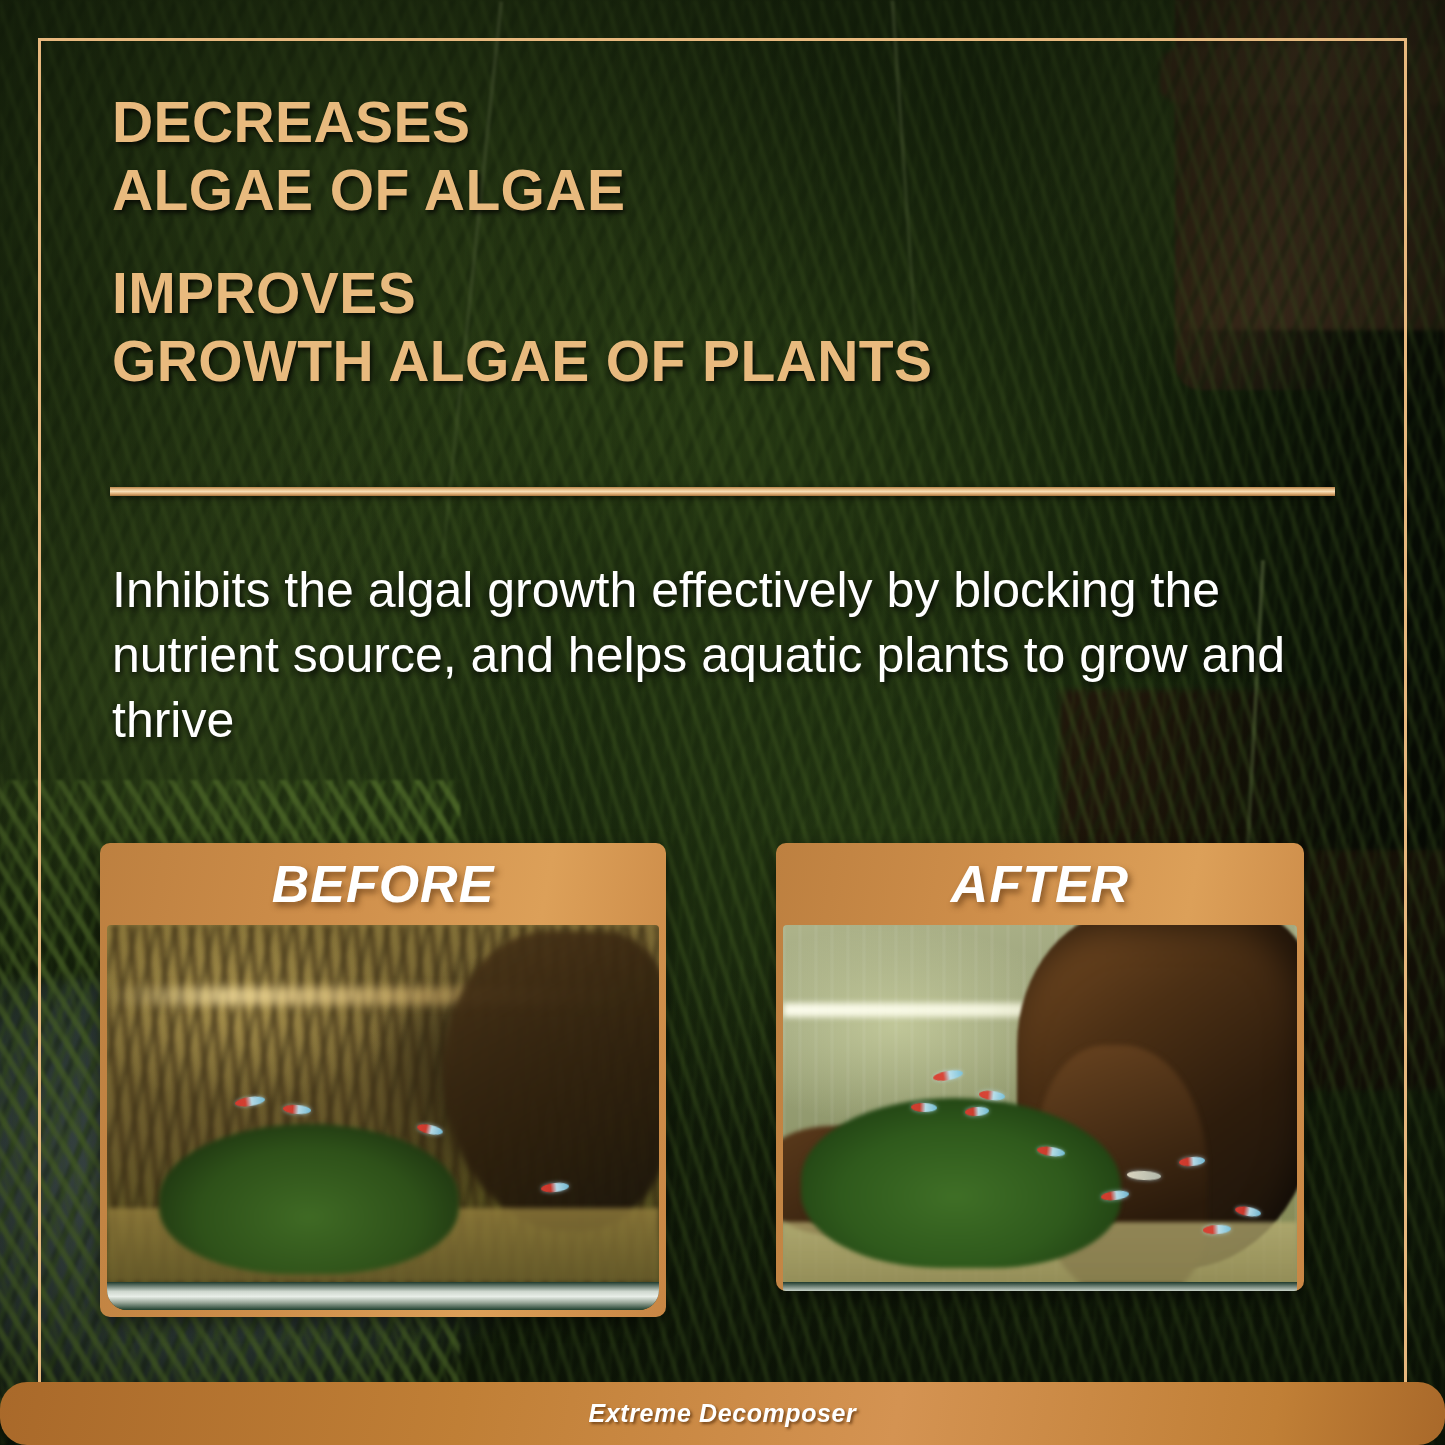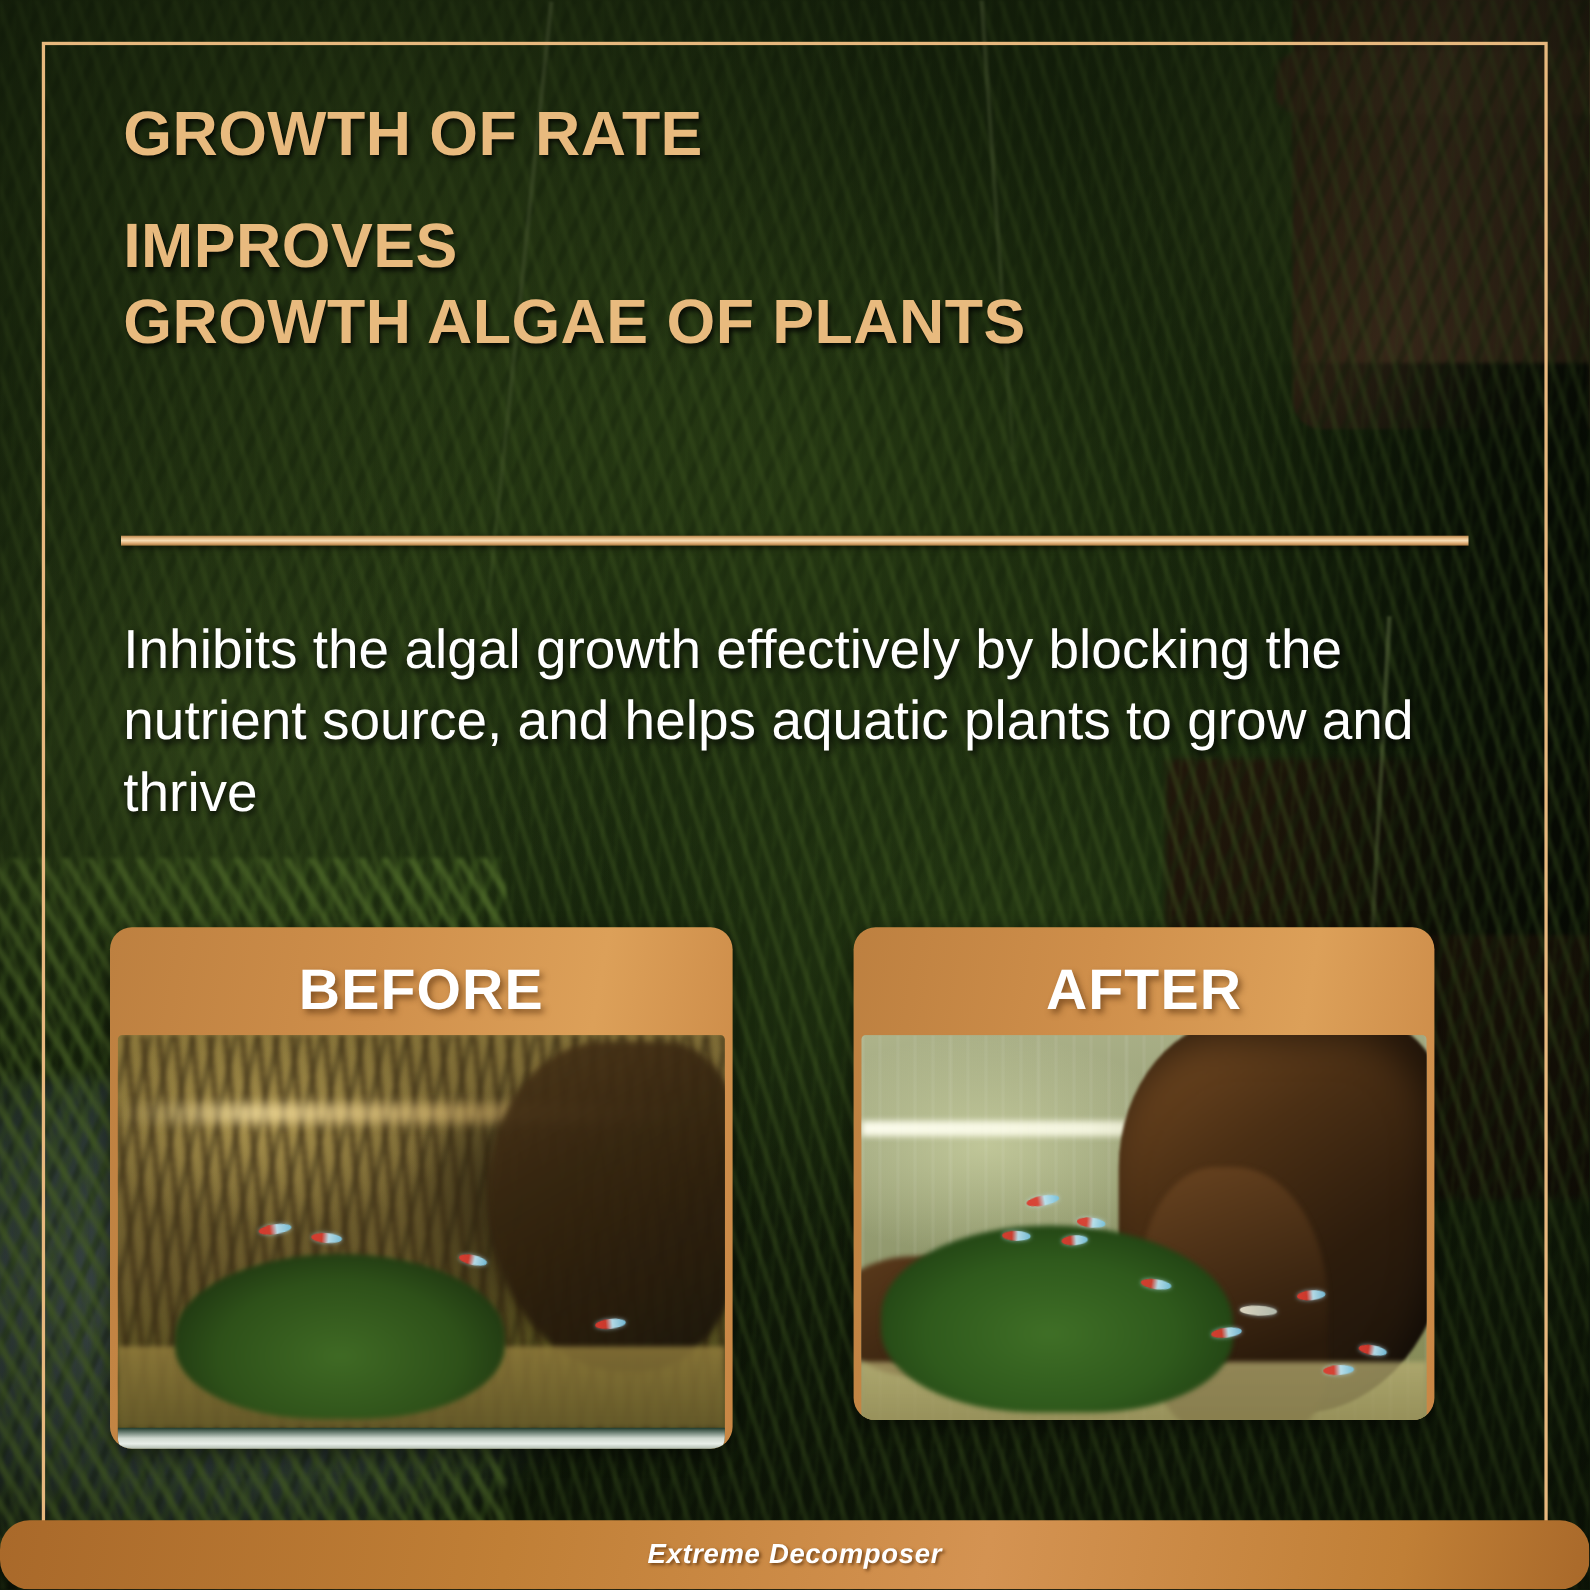--- a/index.html
+++ b/index.html
@@ -136,24 +136,25 @@
     line-height:1.30;
     text-shadow:2px 3px 6px rgba(0,0,0,.85);
   }
 
   
   .compare { position:absolute; left:0; top:843px; width:1445px; height:480px; }
 
   .card {
     position:absolute; top:0;
     background:linear-gradient(100deg,#bd8040 0%,#cf8f4b 38%,#dca059 70%,#c88644 100%);
-    border-radius:20px;
+    border-radius:10px;
     box-shadow:0 6px 18px rgba(0,0,0,.48);
     overflow:hidden;
-    padding:16px 7px 7px 7px;
+    padding:0 7px 7px 7px;
+    font-style:italic;
   }
   .card-before { left:100px; width:566px; height:474px; }
   .card-after  { left:776px; width:528px; height:448px; }
 
   .card-label {
     height:82px;
     display:flex; align-items:center; justify-content:center;
     color:#ffffff;
     font-size:52px;
     font-weight:bold;
@@ -305,21 +306,22 @@
     <div class="frond-stem" style="left:470px; top:0; height:560px; transform:rotate(6deg);"></div>
     <div class="frond-stem" style="left:905px; top:0; height:420px; transform:rotate(-4deg);"></div>
     <div class="frond-stem" style="left:1250px; top:560px; height:420px; transform:rotate(3deg);"></div>
     <div class="bg-vignette"></div>
   </div>
 
   <div class="frame"></div>
 
   <div class="headline">
     <div class="block">
-      <div>GROWTH OF RATE</div>
+      <div>DECREASES</div>
+      <div>ALGAE OF ALGAE</div>
     </div>
     <div class="block">
       <div>IMPROVES</div>
       <div>GROWTH ALGAE OF PLANTS</div>
     </div>
   </div>
 
   <div class="divider"></div>
 
   <div class="body-copy">Inhibits the algal growth effectively by blocking the nutrient source, and helps aquatic plants to grow and thrive</div>

